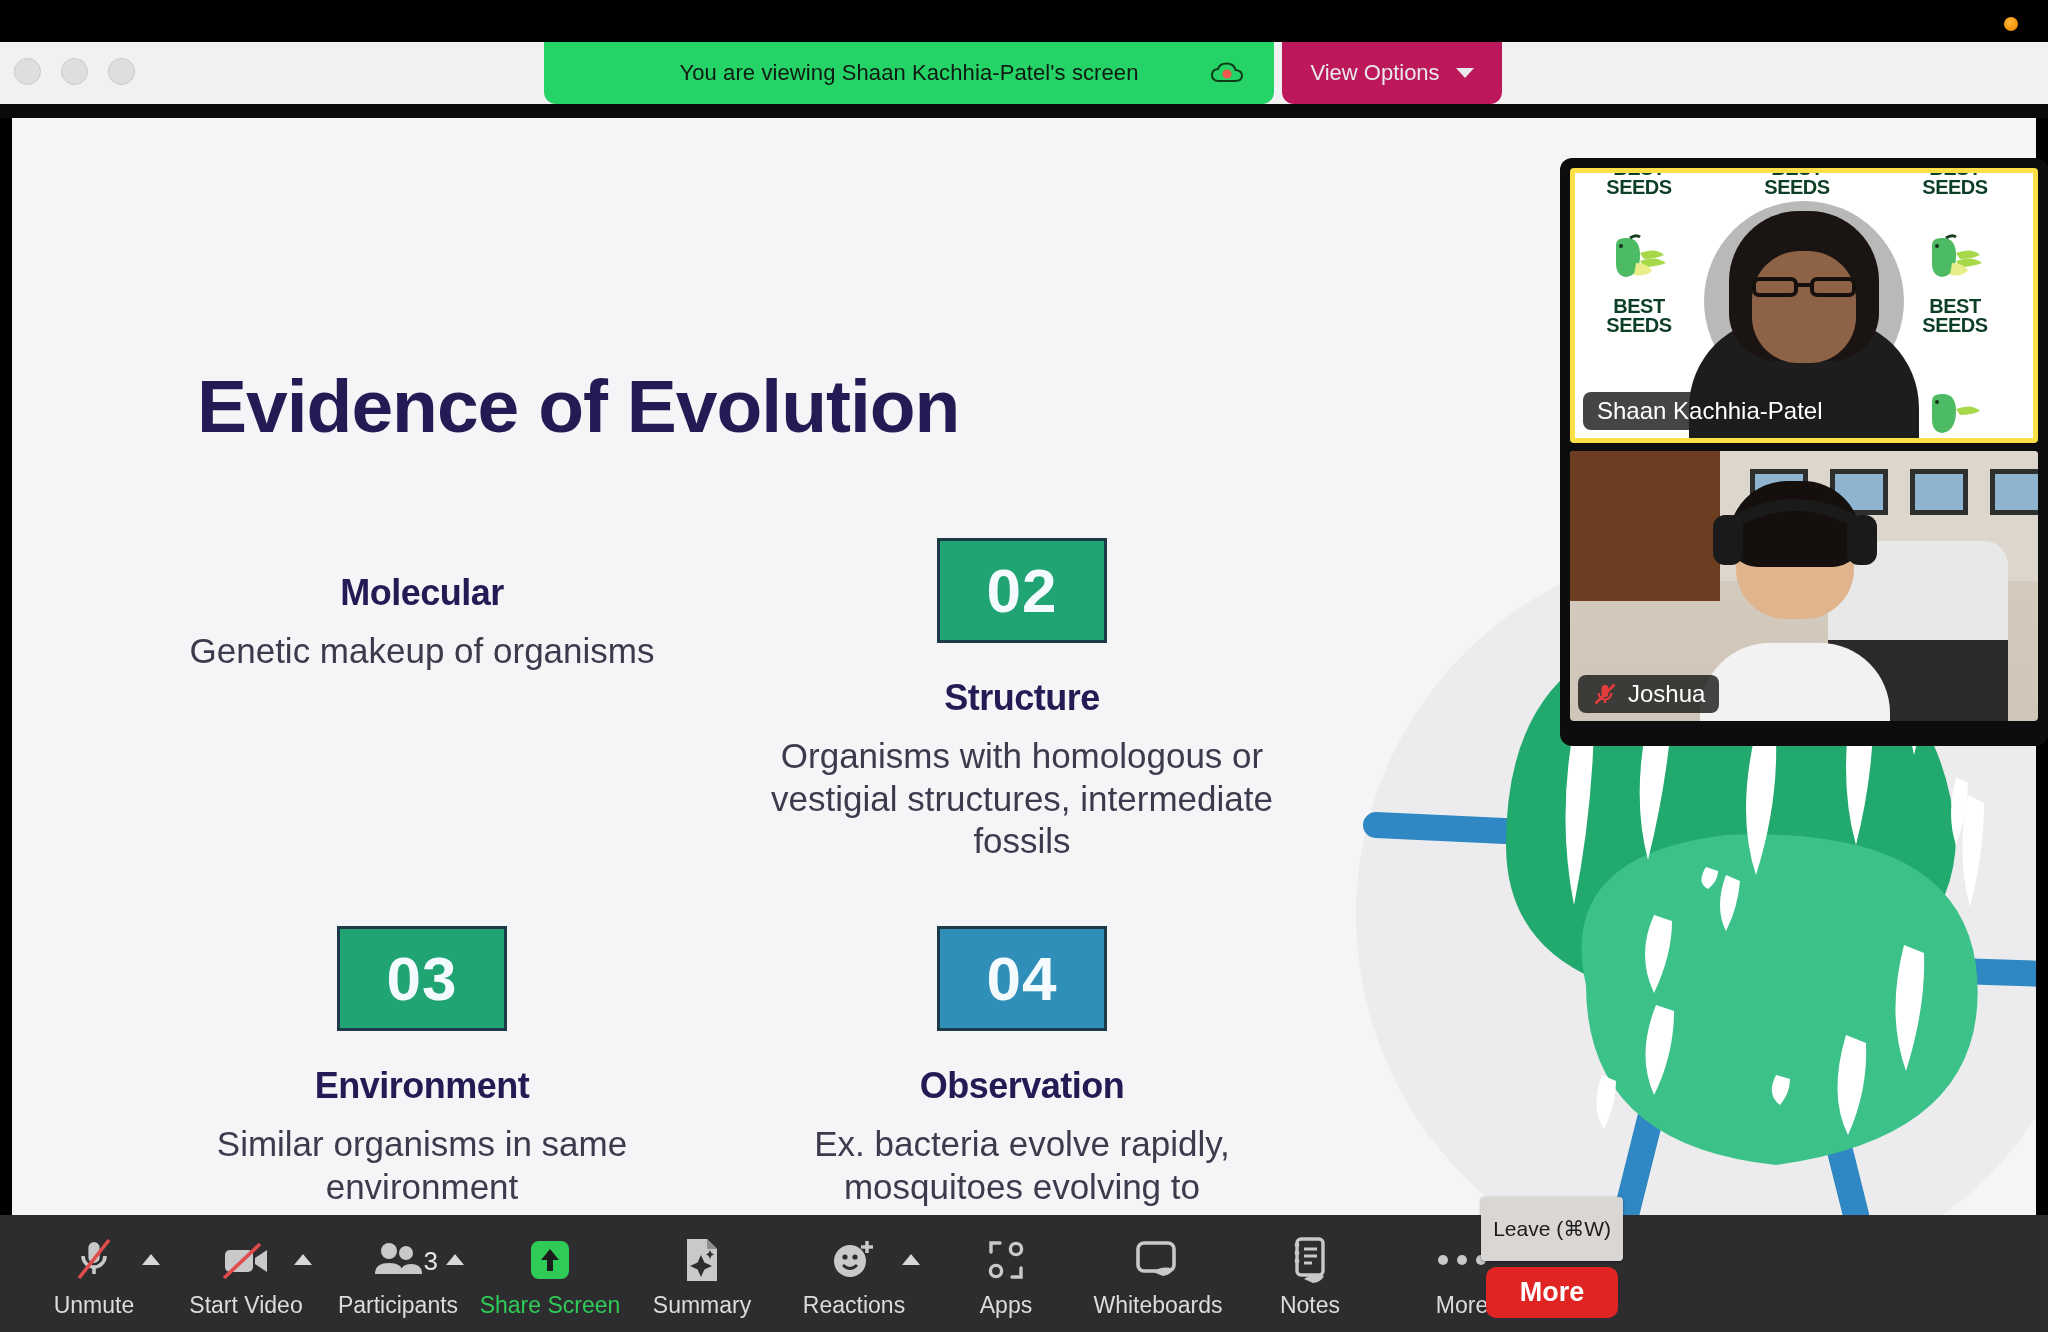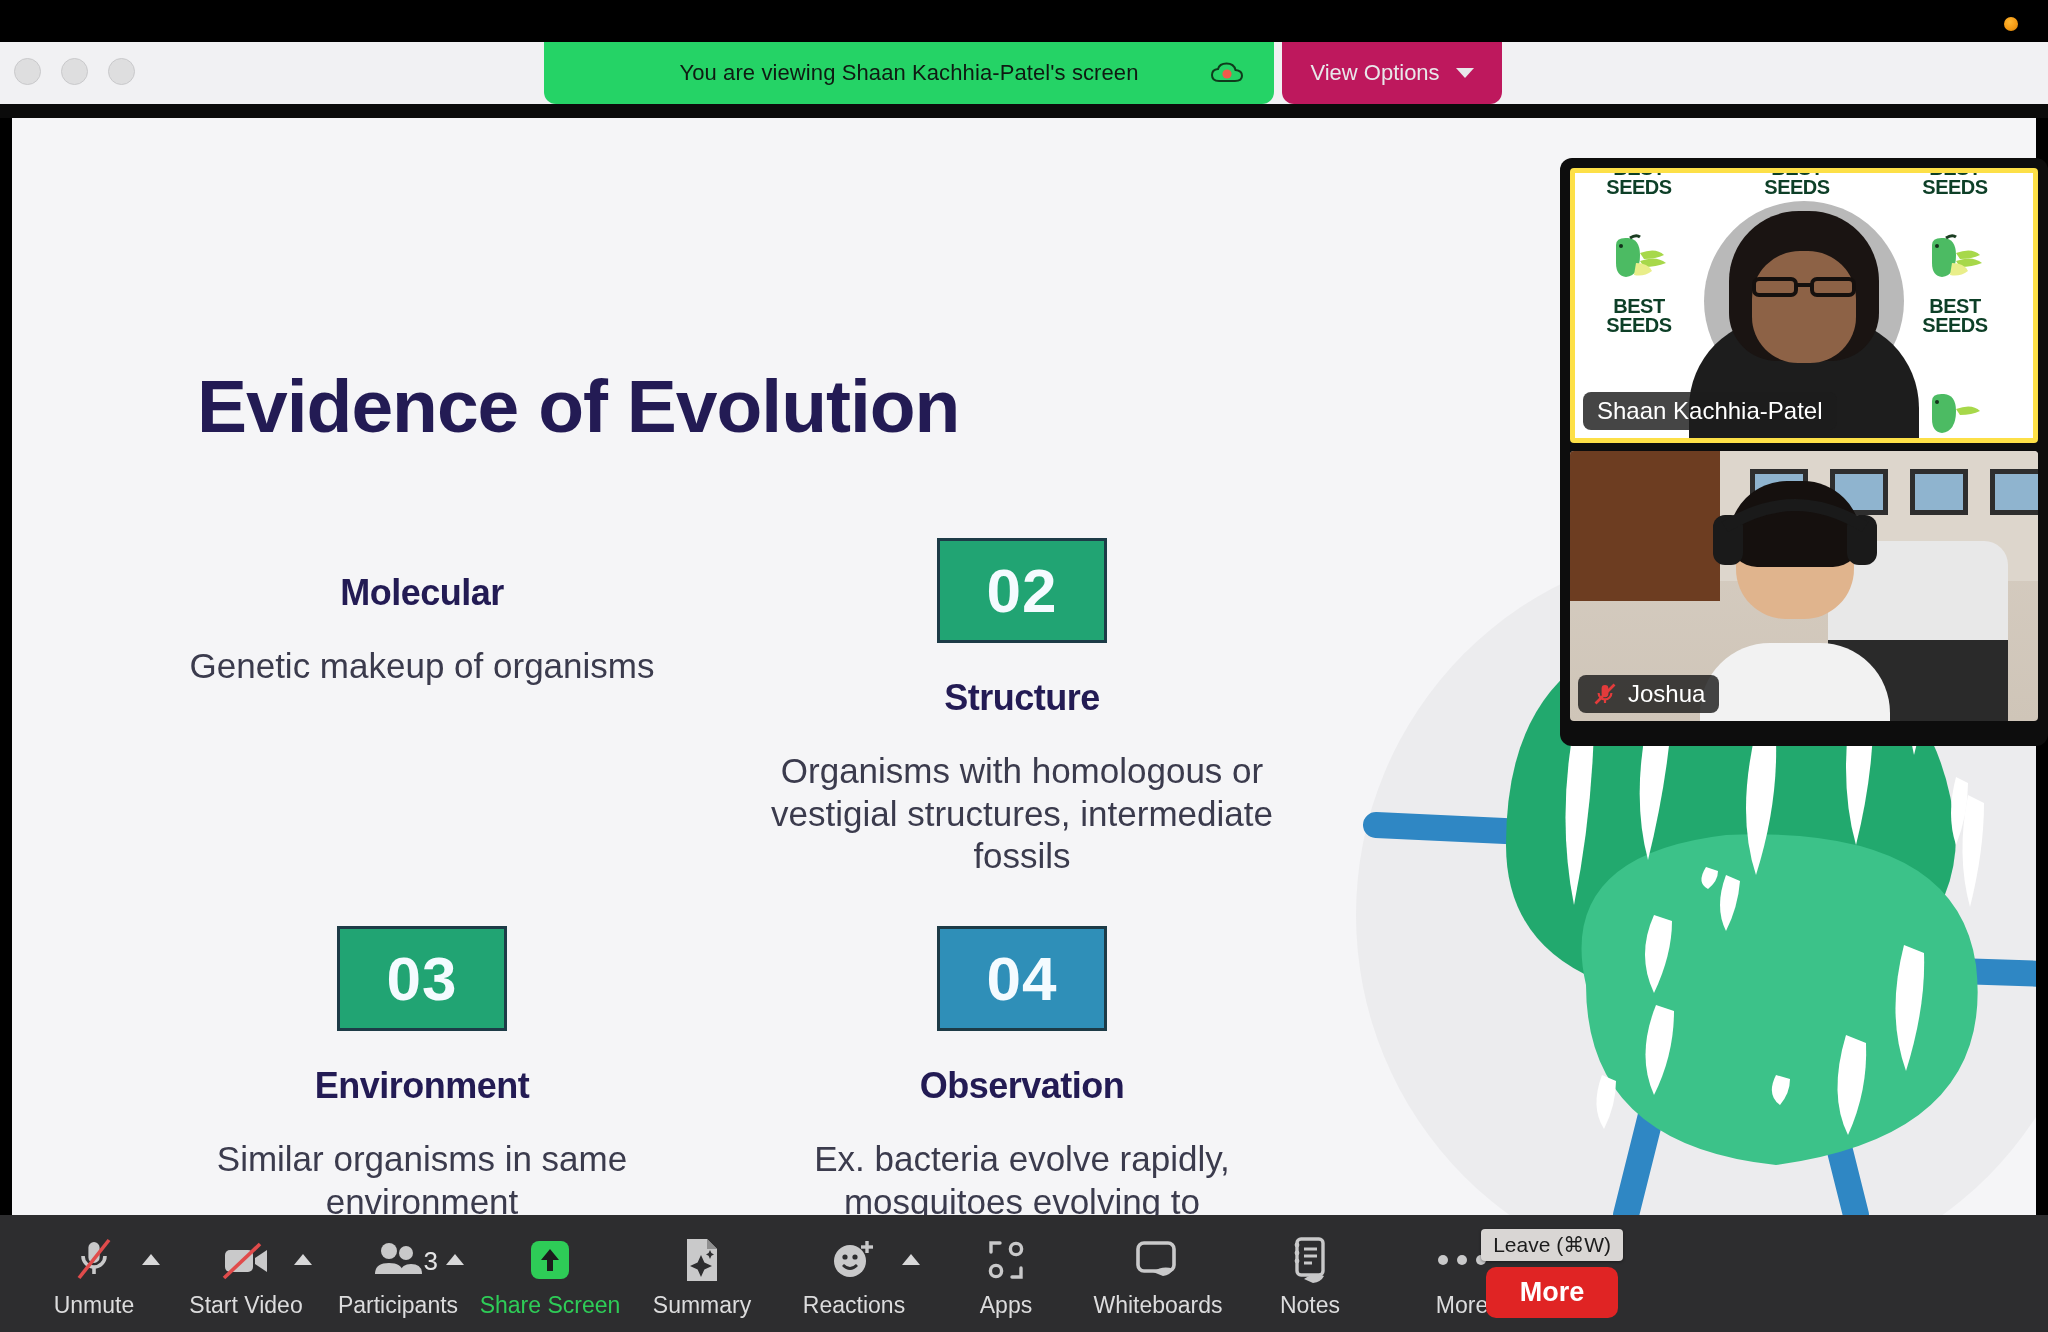--- a/index.html
+++ b/index.html
@@ -47,21 +47,21 @@
   .c1 { left:0;   top:0; }
   .c2 { left:600px; top:0; }
   .c3 { left:0;   top:388px; }
   .c4 { left:600px; top:388px; }
 
   .num-box { width:170px; height:105px; margin:0 auto; display:flex; align-items:center;
              justify-content:center; border:3px solid #1d3b47; }
   .num-box span { font-size:62px; font-weight:600; color:#f4fbff; letter-spacing:1px; }
 
   .card-title { margin-top:34px; font-size:36px; font-weight:bold; color:#231b54; letter-spacing:-.5px; }
-  .card-desc { margin-top:31px; font-size:35px; line-height:1.22; color:#3b3b4d; }
+  .card-desc { margin-top:16px; font-size:35px; line-height:1.22; color:#3b3b4d; }
 
   
   .mascot { position:absolute; right:-120px; bottom:-60px; width:900px; height:760px; }
 
   
   .vid-panel { position:absolute; left:1560px; top:158px; width:488px; height:588px;
                background:#0d0d0d; border-radius:12px; padding:10px; z-index:20; }
 
   .thumb { position:relative; width:100%; height:275px; overflow:hidden; border-radius:4px; }
   .thumb-active { border:5px solid #fde047; }
@@ -110,21 +110,21 @@
   .tb-icon { height:52px; display:flex; align-items:center; justify-content:center; }
   .tb-label { font-size:23px; color:#dcdcdd; white-space:nowrap; }
   .tb-label.green { color:#2ecc57; }
   .caret { position:absolute; right:10px; top:26px; width:0; height:0;
            border-left:9px solid transparent; border-right:9px solid transparent;
            border-bottom:11px solid #d8d8d9; }
   .pcount { position:absolute; right:36px; top:18px; font-size:26px; color:#e4e4e5; font-weight:500; }
 
   .leave-wrap { position:absolute; right:22px; bottom:14px; display:flex; flex-direction:column;
                 align-items:center; z-index:31; }
-  .leave-tip { background:#d9d6d4; color:#1c1c1c; font-size:21px; padding:4px 12px; border-radius:4px;
+  .leave-tip { background:#d9d6d4; color:#1c1c1c; font-size:21px; padding:20px 12px; border-radius:4px;
                margin-bottom:6px; box-shadow:0 1px 3px rgba(0,0,0,.4); white-space:nowrap; }
   .leave-btn { background:#e02424; color:#fff; font-size:27px; font-weight:bold; padding:10px 34px;
                border-radius:10px; border:none; cursor:pointer; }
 </style>
 </head>
 <body>
 
 <div class="screen">
 
   <div class="topbar">

